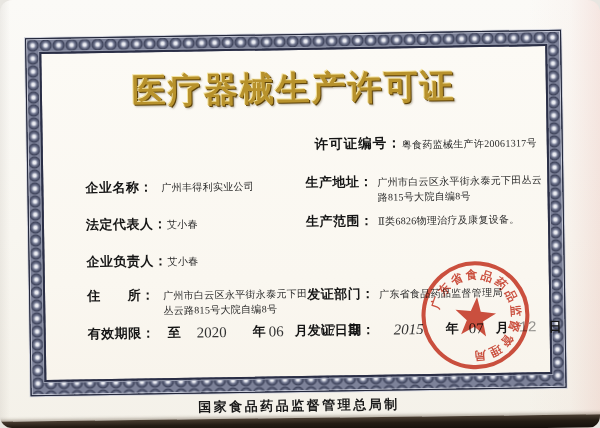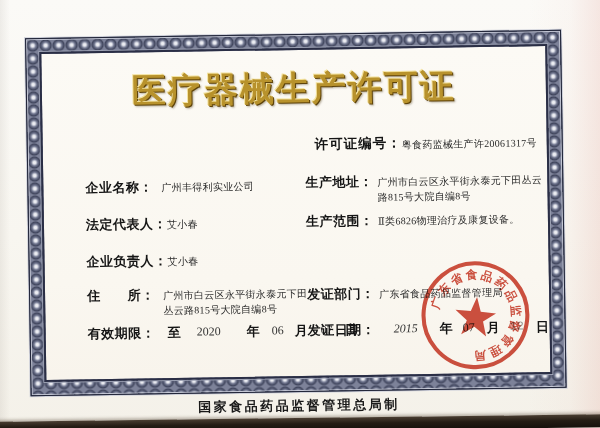--- a/index.html
+++ b/index.html
@@ -7,20 +7,21 @@
     width:600px;height:428px;overflow:hidden;
     font-family:"Liberation Sans","DejaVu Sans",sans-serif;
     background:#e8e6e1;
   }
   .photo{
     position:relative;width:600px;height:428px;overflow:hidden;
     background:
       linear-gradient(90deg, rgba(120,110,100,0.10) 0px, rgba(120,110,100,0) 10px),
       linear-gradient(270deg, rgba(225,160,150,0.22) 0%, rgba(225,160,150,0.05) 5%, rgba(225,160,150,0) 12%),
       linear-gradient(180deg, #fbfaf7 0%, #f8f6f0 55%, #f4f1e9 100%);
+    border-radius: 12px;
   }
   .photo-edge-bottom{
     position:absolute;left:-6px;right:-6px;bottom:-3px;height:13px;
     background:linear-gradient(180deg,#4a3e32 0%,#241c14 45%,#15100b 100%);
     transform:rotate(-0.7deg);
     box-shadow:0 -2px 3px rgba(80,65,50,0.35);
   }
   .cert{
     position:absolute;left:24px;top:28px;width:544px;height:394px;
     transform:rotate(-0.9deg);
@@ -59,21 +60,21 @@
   .val{
     font-size:10px;color:#2a2a2a;line-height:1.5;letter-spacing:0.3px;
     font-family:"Liberation Serif","DejaVu Serif",serif;
     padding-top:2px;
   }
   .val.wrap-left{width:150px;}
   .val.wrap-right{width:166px;}
   .license-row .lbl{font-size:13.5px;letter-spacing:1px;}
   .license-row .val{padding-top:3px;}
   .num{
-    font-size:12px;color:#333;
+    font-size:15px;color:#333;
     font-family:"Liberation Serif","DejaVu Serif",serif;
     padding-top:1px;white-space:nowrap;
   }
   .unit{font-size:13px;font-weight:bold;color:#151515;white-space:nowrap;}
   .to{font-size:13px;font-weight:bold;color:#151515;margin-left:4px;}
   .faint{opacity:0.5;}
   .footer{
     position:absolute;top:369px;left:0;width:100%;
     text-align:center;font-size:13px;font-weight:bold;color:#1a1a1a;
     letter-spacing:2.5px;
@@ -134,21 +135,21 @@
         <div class="row col-right" style="left:262px;top:236px;">
           <span class="lbl">发证部门：</span>
           <span class="val">广东省食品药品监督管理局</span>
         </div>
 
         <div class="row col-left" style="left:42px;top:272px;">
           <span class="lbl">有效期限：</span>
           <span class="to">至</span>
           <span class="num" style="margin-left:16px;">2020</span>
           <span class="unit" style="margin-left:26px;">年</span>
-          <span class="num" style="margin-left:12px;">06</span>
+          <span class="num" style="margin-left:3px;">06</span>
           <span class="unit" style="margin-left:11px;">月</span>
           <span class="num" style="margin-left:13px;">07</span>
           <span class="unit" style="margin-left:12px;">日</span>
         </div>
 
         <div class="row col-right" style="left:262px;top:272px;">
           <span class="lbl">发证日期：</span>
           <span class="num" style="margin-left:14px;font-style:italic;">2015</span>
           <span class="unit" style="margin-left:22px;">年</span>
           <span class="num" style="margin-left:10px;">07</span>

